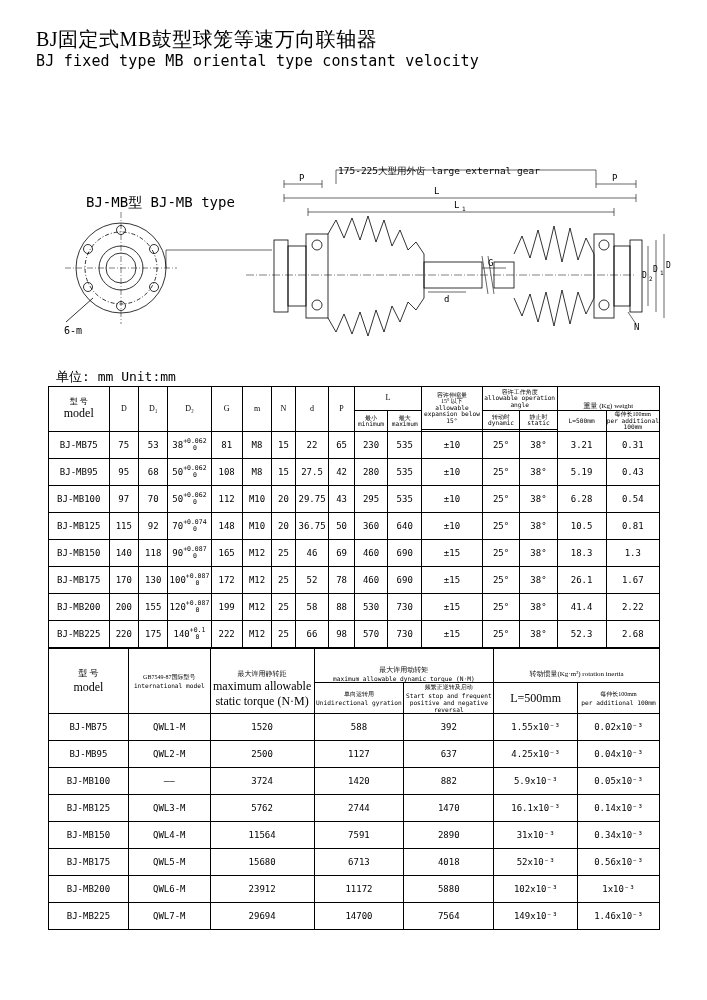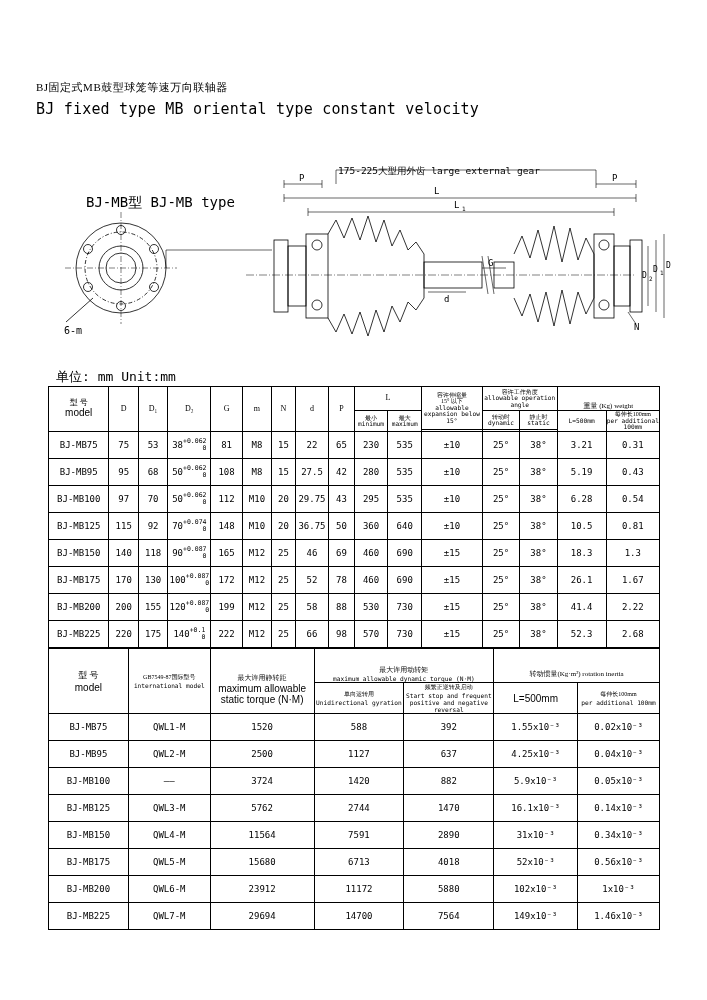--- a/index.html
+++ b/index.html
@@ -9,44 +9,44 @@
     font-family:"Liberation Serif", serif;
     color:#000;
     position:relative;
     overflow:hidden;
   }
   .page{
     position:absolute;left:0;top:0;width:707px;height:1000px;
     box-sizing:border-box;
   }
   .title-block{position:absolute;left:36px;top:28px;width:640px;}
-  .title-cn{font-size:11px;line-height:22px;letter-spacing:.5px;margin-top:48px;}
+  .title-cn{font-size:20px;line-height:22px;letter-spacing:.5px;}
   .title-en{font-size:15px;line-height:22px;letter-spacing:.2px;font-family:"DejaVu Sans Mono",monospace;}
   .type-label{position:absolute;left:86px;top:158px;font-size:14px;font-family:"DejaVu Sans Mono",monospace;margin-top:36px;}
   .unit-label{position:absolute;left:56px;top:368px;font-size:13px;font-family:"DejaVu Sans Mono",monospace;}
 
   
   .draw{position:absolute;left:36px;top:150px;width:640px;height:210px;}
   .draw svg{display:block;}
 
   
   table{border-collapse:collapse;}
   .t1{position:absolute;left:48px;top:386px;width:612px;font-size:8.5px;}
   .t1 td,.t1 th{border:1px solid #000;text-align:center;vertical-align:middle;padding:0;}
   .t1 .hdr{font-size:8px;line-height:1.05;}
   .t1 .row td{height:26px;font-family:"DejaVu Sans Mono",monospace;font-size:9px;}
   .t1 .model{font-size:8.5px;}
-  .tol{display:inline-block;font-size:6.5px;line-height:7px;text-align:right;vertical-align:middle;}
+  .tol{display:inline-block;font-size:6.5px;line-height:7px;text-align:center;vertical-align:middle;}
   .cn7{font-size:7px;margin-top:16px;}
   .cn6{font-size:6px;}
 
   .t2{position:absolute;left:48px;top:648px;width:612px;font-size:8.5px;}
   .t2 td,.t2 th{border:1px solid #000;text-align:center;vertical-align:middle;padding:0;}
   .t2 .row td{height:26px;font-family:"DejaVu Sans Mono",monospace;font-size:9px;}
-  .en{font-family:Liberation Sans, sans-serif;font-size:10px;}
+  .en{font-family:Liberation Serif, serif;font-size:12px;}
   .en6{font-family:"DejaVu Sans Mono",monospace;font-size:6.2px;}
 </style>
 </head>
 <body>
 
 <div class="page">
 
   <div class="title-block">
     <div class="title-cn">BJ固定式MB鼓型球笼等速万向联轴器</div>
     <div class="title-en">BJ fixed type MB oriental type constant velocity</div>

